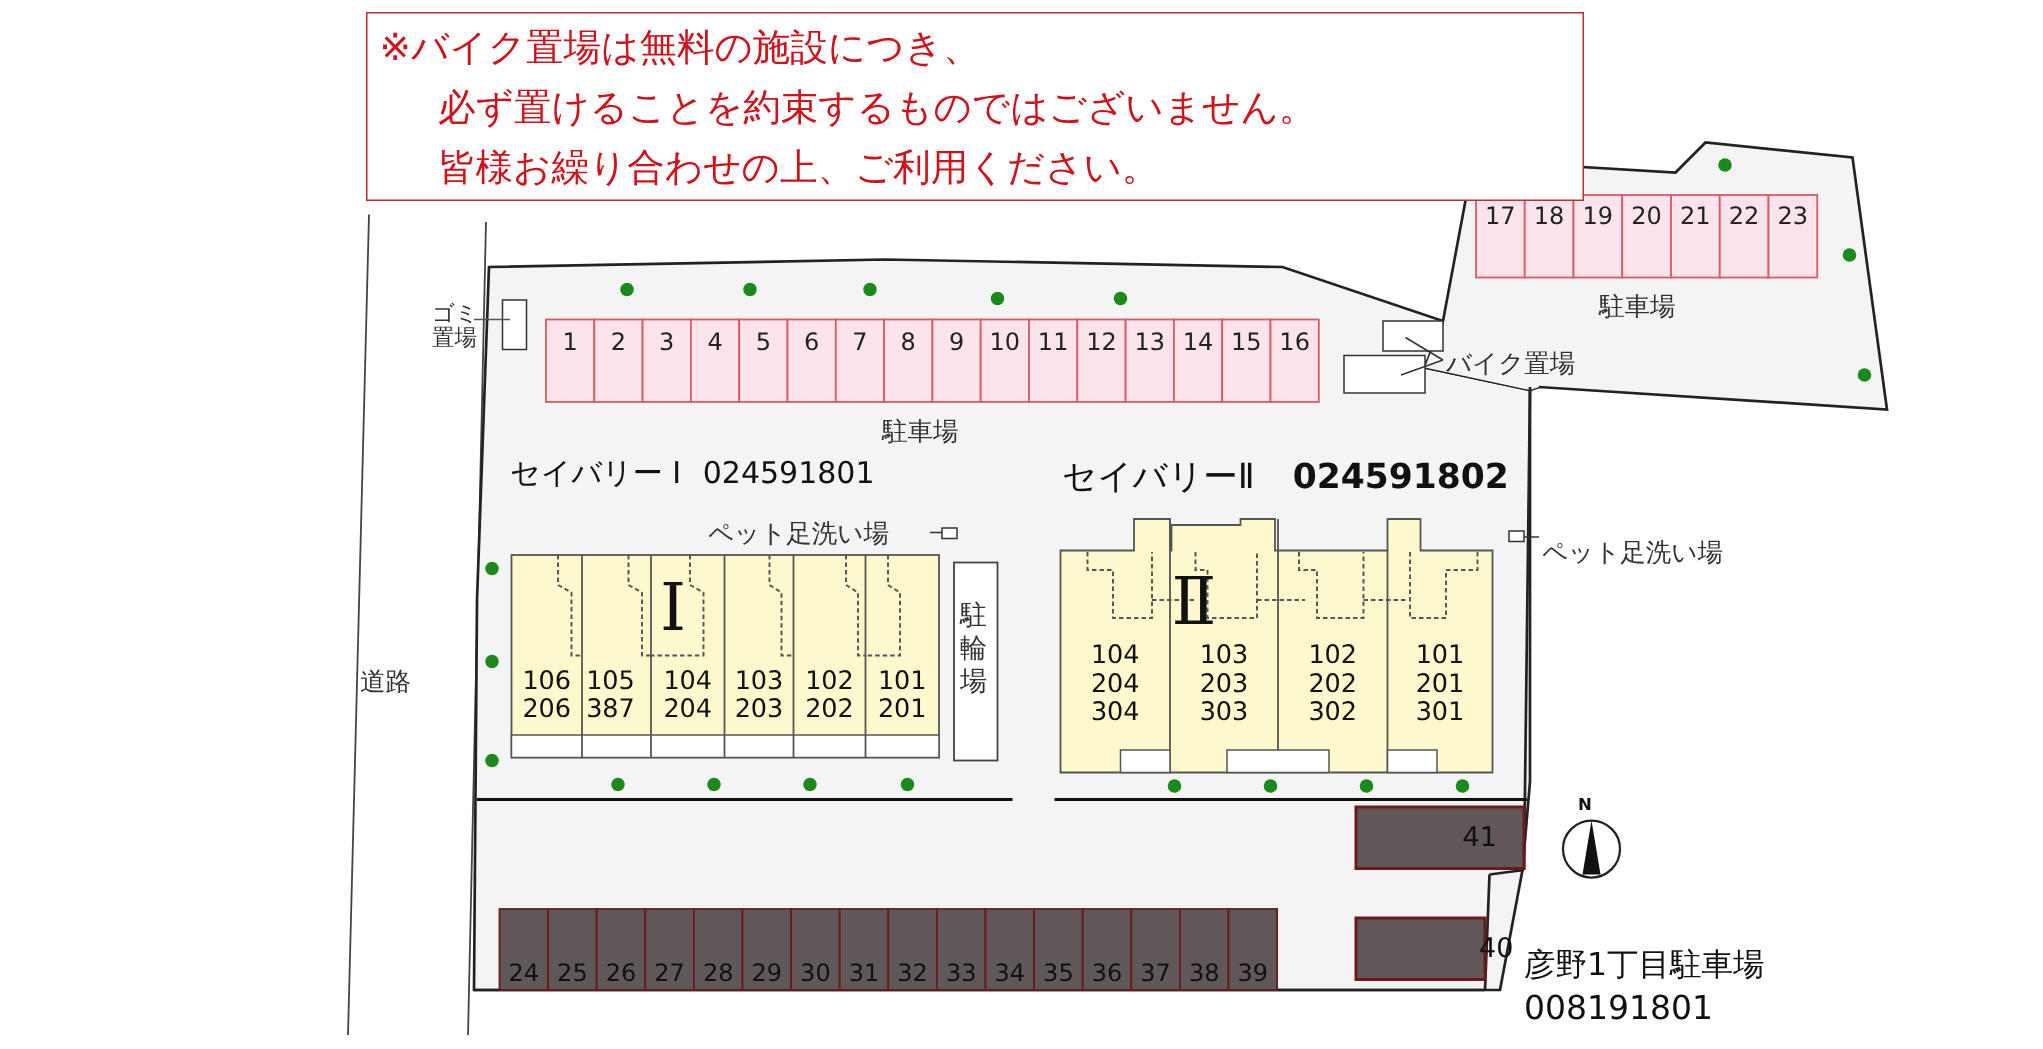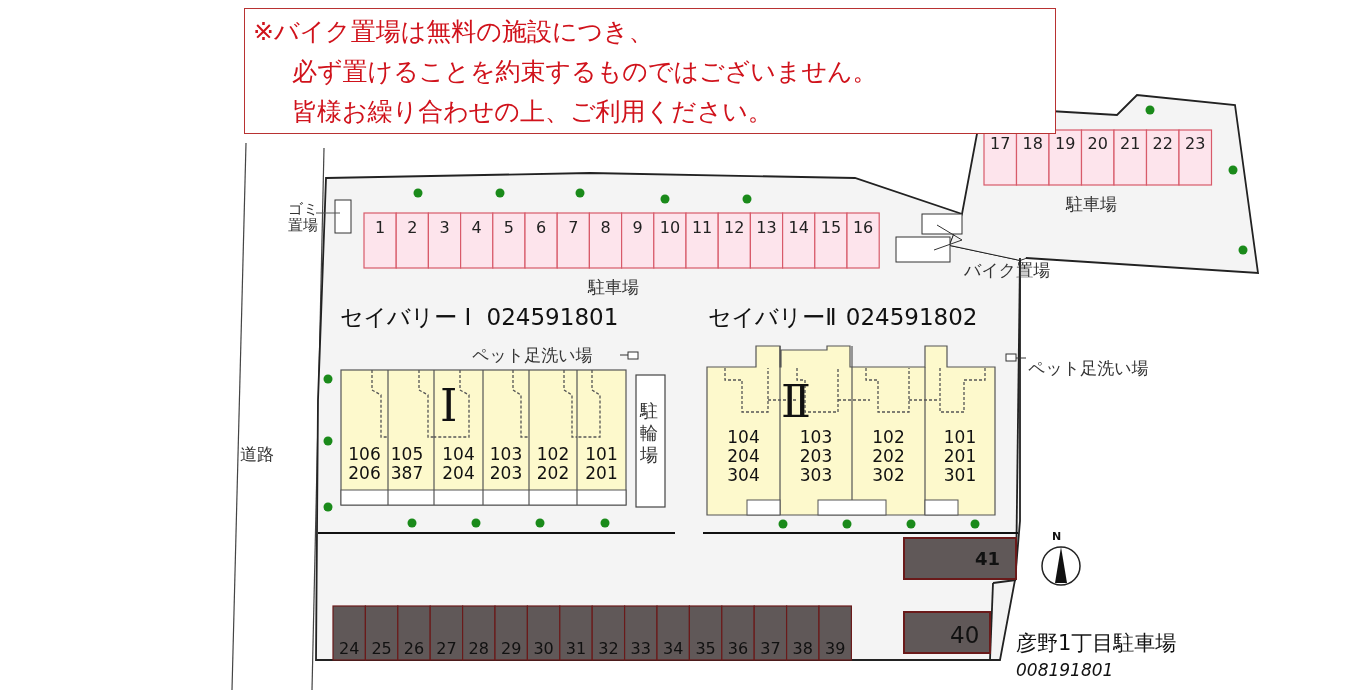--- a/index.html
+++ b/index.html
@@ -213,37 +213,37 @@
   <div class="l" style="left:47px;top:46px;">必ず置けることを約束するものではございません。</div>
 </div>
 
 <div class="tx-abs" style="left:288px;top:201px;font-size:15px;line-height:16px;color:#333;">
   <div>ゴミ</div>
   <div>置場</div>
 </div>
 <div class="tx-abs" style="left:240px;top:443px;font-size:17px;color:#333;">道路</div>
 <div class="tx-abs" style="left:588px;top:276px;font-size:17px;color:#333;">駐車場</div>
 <div class="tx-abs" style="left:1066px;top:193px;font-size:17px;color:#333;">駐車場</div>
-<div class="tx-abs" style="left:964px;top:231px;font-size:17px;color:#333;margin-top:28px;">バイク置場</div>
+<div class="tx-abs" style="left:964px;top:231px;font-size:17px;color:#333;">バイク置場</div>
 <div class="tx-abs" style="left:472px;top:344px;font-size:17px;color:#333;">ペット足洗い場</div>
 <div class="tx-abs" style="left:1028px;top:357px;font-size:17px;color:#333;">ペット足洗い場</div>
 <div class="tx-abs" style="left:640px;top:400px;font-size:18px;line-height:22px;color:#333;">
   <div>駐</div>
   <div>輪</div>
   <div>場</div>
 </div>
 <div class="tx-abs" style="left:1052px;top:530px;font-size:11px;font-weight:bold;">N</div>
 
-<div class="tx-abs" style="left:340px;top:302px;font-size:23px;">
+<div class="tx-abs" style="left:340px;top:302px;font-size:20px;">
   <span>セイバリー Ⅰ</span>
   <span style="margin-left:8px;">024591801</span>
 </div>
 <div class="tx-abs" style="left:708px;top:302px;font-size:23px;">
   <span>セイバリーⅡ</span>
-  <span style="margin-left:2px;">024591802</span>
+  <span style="margin-left:18px;font-weight:bold;">024591802</span>
 </div>
 <div class="tx-abs" style="left:440px;top:380px;font-size:44px;font-family:'DejaVu Serif',serif;">Ⅰ</div>
 <div class="tx-abs" style="left:781px;top:376px;font-size:44px;font-family:'DejaVu Serif',serif;">Ⅱ</div>
 
 <div id="b1-units">
     <div class="tx-abs" style="left: 343px; top: 445px; width: 43px; text-align: center; font-size: 17px; line-height: 19px;">
       <div>106</div>
       <div>206</div>
     </div>
     <div class="tx-abs" style="left: 390px; top: 445px; width: 34px; text-align: center; font-size: 17px; line-height: 19px;">
@@ -284,17 +284,17 @@
       <div>202</div>
       <div>302</div>
     </div>
     <div class="tx-abs" style="left: 925px; top: 428px; width: 70px; text-align: center; font-size: 17px; line-height: 19px;">
       <div>101</div>
       <div>201</div>
       <div>301</div>
     </div>
   </div>
 
-<div class="tx-abs" style="left:975px;top:548px;font-size:18px;font-weight:bold;">41</div>
-<div class="tx-abs" style="left:950px;top:622px;font-size:23px;">40</div>
+<div class="tx-abs" style="left:975px;top:548px;font-size:18px;">41</div>
+<div class="tx-abs" style="left:986px;top:622px;font-size:18px;">40</div>
 
 <div class="tx-abs" style="left:1016px;top:629px;font-size:21px;">彦野1丁目駐車場</div>
-<div class="tx-abs" style="left:1016px;top:660px;font-size:17px;font-style:italic;">008191801</div>
+<div class="tx-abs" style="left:1016px;top:660px;font-size:22px;">008191801</div>
 
 </body></html>

